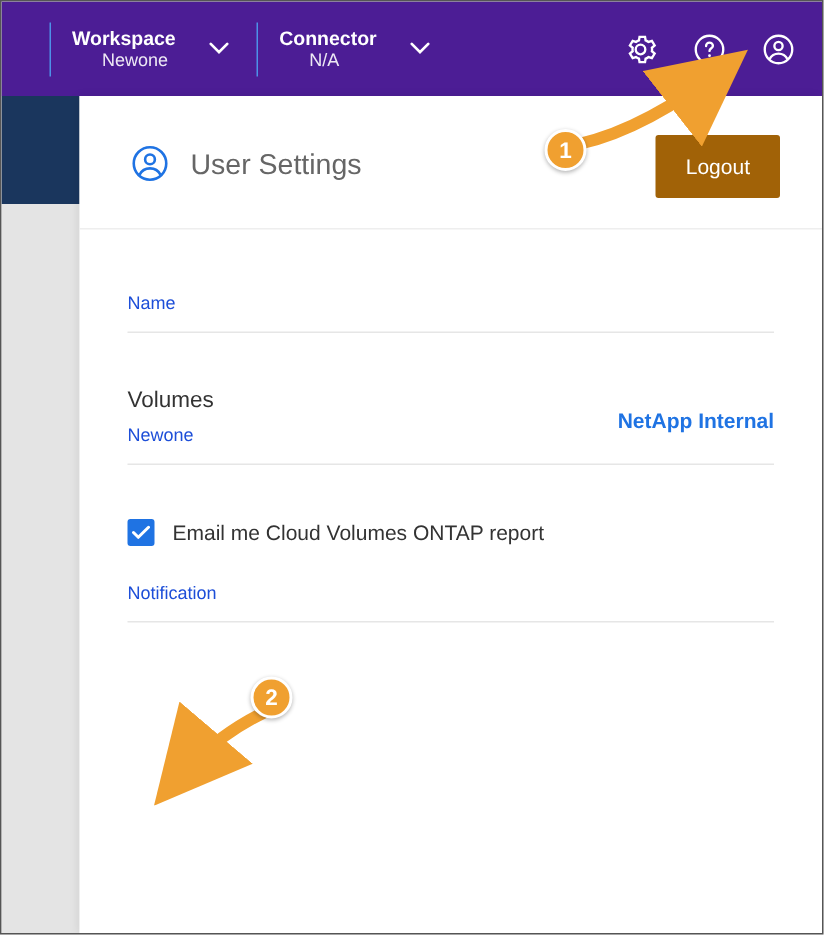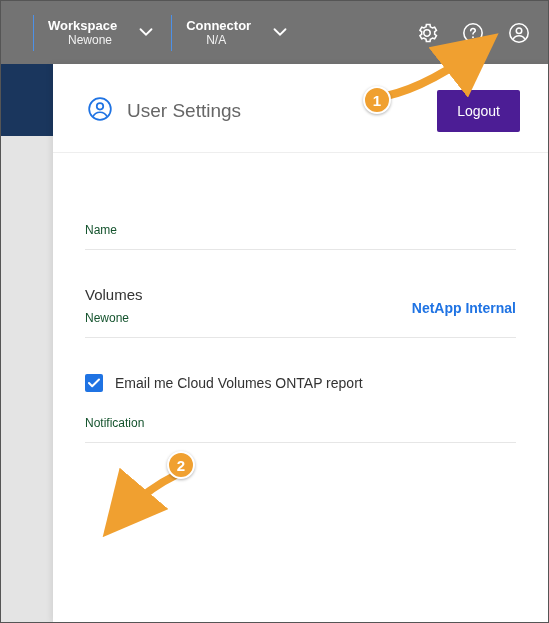--- a/index.html
+++ b/index.html
@@ -1,42 +1,42 @@
 <!DOCTYPE html>
 <html><head>
   <meta charset="utf-8">
   <style>
     * { box-sizing: border-box; margin: 0; padding: 0; }
     body { width: 549px; height: 623px; font-family: -apple-system, BlinkMacSystemFont, "Segoe UI", Arial, sans-serif; background: #f0f0f0; position: relative; overflow: hidden; border: 1px solid #555; }
 
-    .topbar { height: 63px; background: #737373; display: flex; align-items: center; color: #fff; padding: 0 18px; }
+    .topbar { height: 63px; background: #4c1d95; display: flex; align-items: center; color: #fff; padding: 0 18px; }
     .top-divider { width: 1px; height: 36px; background: #4d91e8; margin: 0 14px; }
     .ws { display: flex; align-items: center; }
     .ws-col { display: flex; flex-direction: column; line-height: 1.2; }
     .ws-label { font-size: 13px; font-weight: 600; }
     .ws-value { font-size: 12px; opacity: 0.9; margin-left: 20px; }
     .chev { margin-left: 18px; }
     .top-icons { margin-left: auto; display: flex; align-items: center; gap: 24px; }
     .icon-svg { width: 22px; height: 22px; display: block; }
 
     .shadow-strip { position: absolute; left: 0; top: 63px; width: 52px; bottom: 0; background: #e4e4e4; }
     .dark-block { position: absolute; left: 0; top: 63px; width: 52px; height: 72px; background: #1a365d; }
 
-    .panel { position: absolute; left: 52px; top: 63px; right: 0; bottom: 0; background: #fff; box-shadow: -2px 0 6px rgba(0,0,0,0.08); display: flex; flex-direction: column; gap: 28px; }
+    .panel { position: absolute; left: 52px; top: 63px; right: 0; bottom: 0; background: #fff; box-shadow: -2px 0 6px rgba(0,0,0,0.08); display: flex; flex-direction: column; }
 
     .panel-head { display: flex; align-items: center; padding: 26px 28px 20px 34px; border-bottom: 1px solid #eee; }
     .us-icon svg { width: 26px; height: 26px; }
     .panel-title { font-size: 19px; color: #666; font-weight: 400; margin-left: 14px; }
-    .logout { margin-left: auto; background: #4c1d95; color: #fff; border: none; font-size: 14px; padding: 13px 20px; border-radius: 2px; cursor: pointer; }
+    .logout { margin-left: auto; background: #a16207; color: #fff; border: none; font-size: 14px; padding: 13px 20px; border-radius: 2px; cursor: pointer; }
 
     .panel-body { padding: 28px 32px; overflow: auto; }
     .field { border-bottom: 1px solid #e6e6e6; padding: 14px 0 12px; margin-bottom: 22px; }
     .field.last { border-bottom: 1px solid #e6e6e6; }
     .field-val { font-size: 15px; color: #333; margin-bottom: 8px; }
-    .field-lbl { font-size: 12px; color: #14532d; }
+    .field-lbl { font-size: 12px; color: #1d4ed8; }
     .blurred { filter: blur(5px); color: #888; user-select: none; }
     .link-right { float: right; color: #1f73e3; font-size: 14px; font-weight: 600; margin-top: 14px; }
 
     .cb-row { display: flex; align-items: center; gap: 12px; margin: 36px 0 10px; }
     .cb { width: 18px; height: 18px; background: #1f73e3; display: flex; align-items: center; justify-content: center; border-radius: 2px; cursor: pointer; }
     .cb svg { width: 12px; height: 10px; }
     .cb-label { font-size: 14px; color: #333; }
 
     .callout { position: absolute; width: 28px; height: 28px; border-radius: 50%; background: #f0a030; border: 2px solid #fff; box-shadow: 0 1px 3px rgba(0,0,0,0.3); color: #fff; font-weight: bold; font-size: 15px; display: flex; align-items: center; justify-content: center; z-index: 20; }
     .arrow { position: absolute; z-index: 19; pointer-events: none; }

